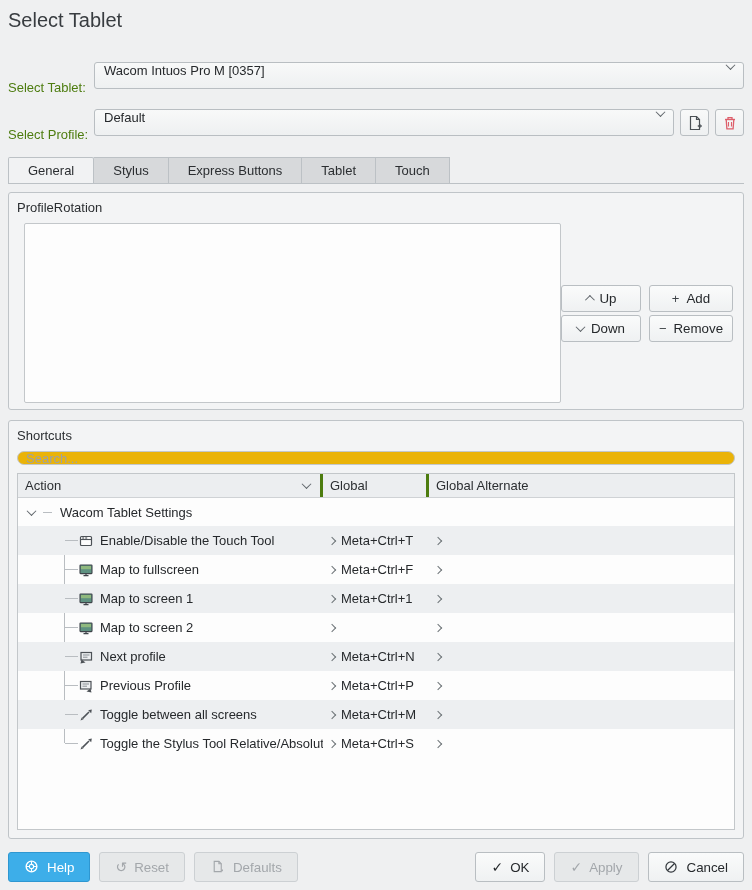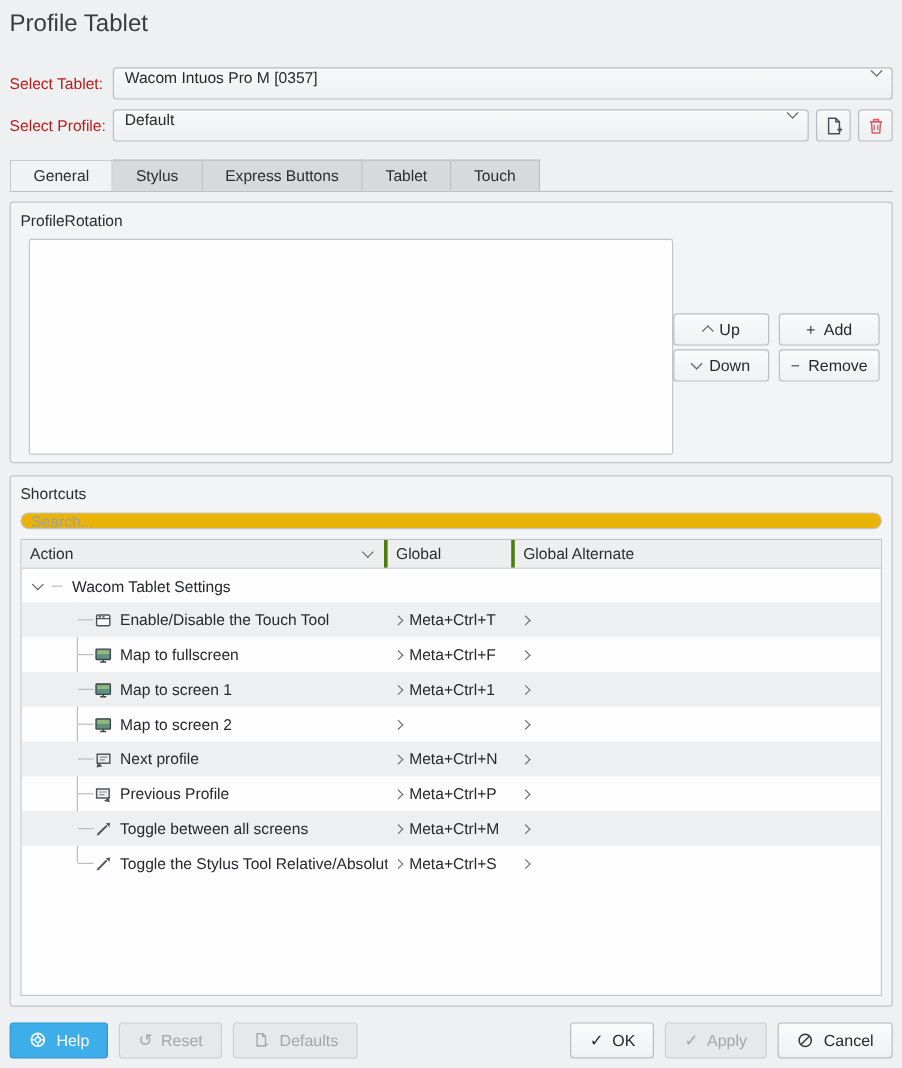--- a/index.html
+++ b/index.html
@@ -9,21 +9,21 @@
     font-size: 13px;
     color: #31363b;
     background: #eff0f1;
   }
   .page { padding: 6px 8px 8px; height: 100%; display: flex; flex-direction: column; }
 
   h1.title { font-size: 20px; font-weight: 500; color: #383c40; line-height: 28px; margin-bottom: 22px; }
 
   
   .form-row { display: flex; align-items: center; margin-bottom: 8px; }
-  .form-row .lbl { width: 86px; flex: 0 0 86px; color: #b91c1c; }
+  .form-row .lbl { width: 86px; flex: 0 0 86px; color: #4d7c0f; margin-top: 24px; }
   .combo {
     flex: 1; height: 27px; display: flex; 
     background: linear-gradient(#f8f9f9, #eef0f1);
     border: 1px solid #b9bec2; border-radius: 3px;
     padding: 0 9px; cursor: default;
   }
   .combo .val { flex: 1; color: #26292c; }
   .chev {
     display: inline-block; width: 7px; height: 7px;
     border-right: 1.3px solid #60666b; border-top: 1.3px solid #60666b;
@@ -130,21 +130,21 @@
   .fbtn.primary { background: #3daee9; border-color: #2e97d1; color: #ffffff; }
   .fbtn.disabled { background: #e6e8e9; border-color: #ccd0d3; color: #a3a7ab; cursor: default; }
   .fbtn .g { font-size: 14px; line-height: 1; }
   .fbtn.disabled .g { color: #a3a7ab; }
 </style>
 </head>
 <body>
 
 <div class="page">
 
-  <h1 class="title">Profile Tablet</h1>
+  <h1 class="title">Select Tablet</h1>
 
   <div class="form-row">
     <span class="lbl">Select Tablet:</span>
     <div class="combo">
       <span class="val">Wacom Intuos Pro M [0357]</span>
       <span class="chev down"></span>
     </div>
   </div>
 
   <div class="form-row">

